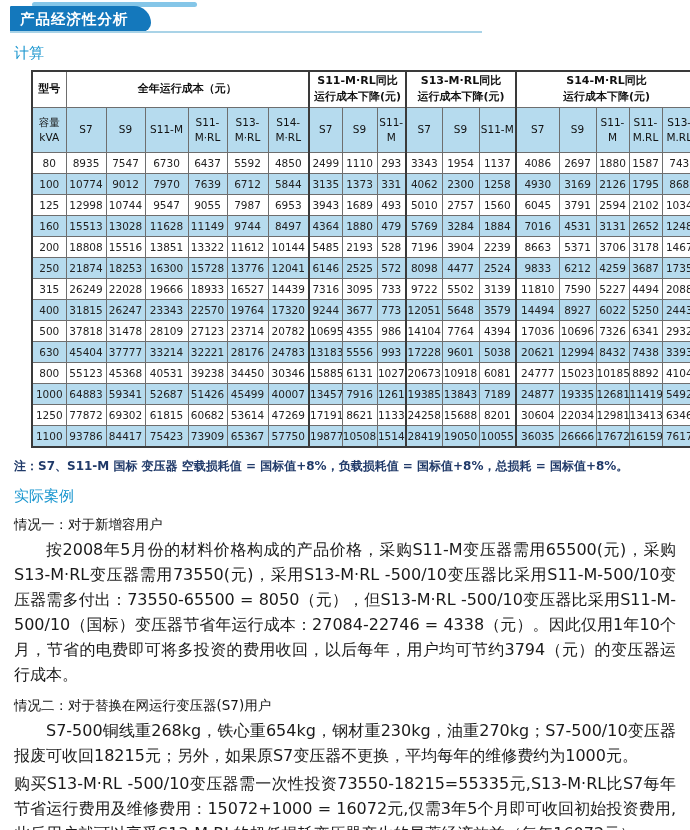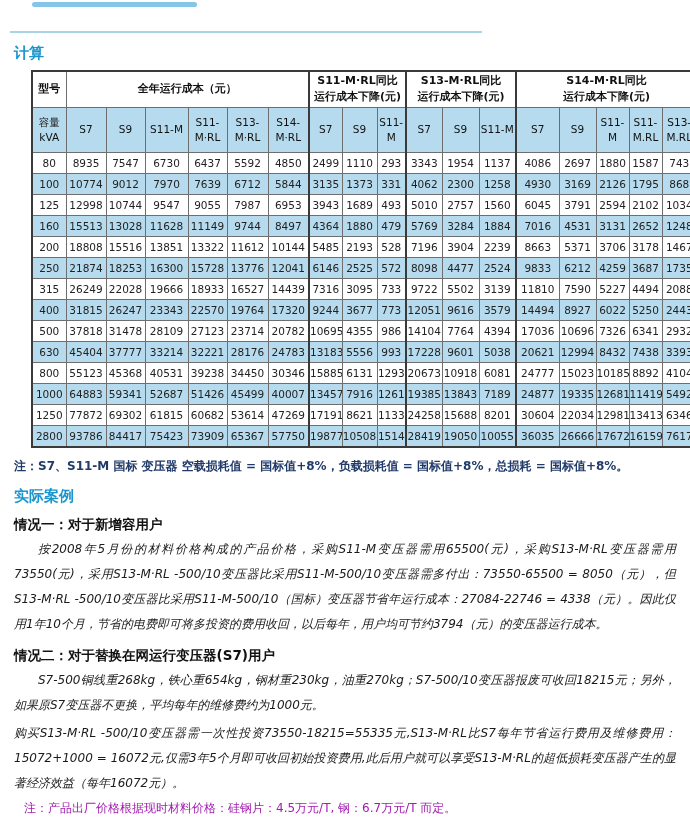--- a/index.html
+++ b/index.html
@@ -15,42 +15,43 @@
     font-family:"DejaVu Sans",sans-serif;color:#1a1a1a;
   }
   .tab-wrap{position:relative;height:36px;}
   .tab-accent{position:absolute;left:32px;top:2px;width:165px;height:5px;background:#85c6e8;border-radius:3px;}
   .tab{
     position:absolute;left:10px;top:6px;height:26px;min-width:120px;
     background:var(--tab-blue);color:#fff;font-size:14.5px;font-weight:bold;
     line-height:26px;padding:0 22px 0 10px;border-radius:2px 30px 16px 2px;letter-spacing:1px;
   }
   .tab-line{position:absolute;left:10px;top:31px;width:472px;height:2px;background:#a9d3e7;}
-  .calc-title{color:var(--section-blue);font-size:15px;font-weight:bold;margin:8px 0 7px 14px;}
+  .calc-title{color:var(--section-blue);font-size:15px;font-weight:normal;margin:8px 0 7px 14px;}
 
   table{border-collapse:collapse;table-layout:fixed;margin-left:31px;width:665px;border:2px solid #3a3a3a;}
   th,td{border:1px solid #6e6e6e;text-align:center;vertical-align:middle;overflow:hidden;padding:0;}
   thead tr.grp th{height:36px;font-size:11px;font-weight:bold;white-space:pre-line;line-height:1.5;background:#fff;color:#111;}
   thead tr.sub th{height:45px;font-size:10.5px;font-weight:normal;white-space:pre-line;line-height:1.35;background:var(--stripe);color:#111;}
   tbody td{height:20px;font-size:10.5px;line-height:20px;color:#222;background:#fff;}
   tbody tr.stripe td{background:var(--stripe);}
   .gs{border-left:2px solid #3a3a3a;}
 
   .note1{color:var(--navy);font-size:12px;margin:10px 4px 0 14px;font-weight:bold;}
-  .section2-title{color:var(--section-blue);font-size:15px;font-weight:bold;margin:12px 0 0 14px;}
-  .case-title{font-size:13.5px;font-weight:bold;margin:10px 0 0 14px;color:#111;}
-  p.body{font-size:12px;line-height:25px;margin:3px 14px 0 14px;text-align:justify;font-style:italic;}
+  .section2-title{color:var(--section-blue);font-size:15px;font-weight:normal;margin:12px 0 0 14px;}
+  .case-title{font-size:13.5px;font-weight:normal;margin:10px 0 0 14px;color:#111;}
+  p.body{font-size:16px;line-height:25px;margin:3px 14px 0 14px;text-align:justify;}
   p.indent{text-indent:2em;}
   .note2{font-size:12px;margin:4px 14px 0 24px;color:#a21caf;}
 </style>
 </head>
 <body>
 
 <div class="tab-wrap">
   <div class="tab-accent"></div>
+  <div class="tab">产品经济性分析</div>
   <div class="tab-line"></div>
 </div>
 
 <div class="calc-title">计算</div>
 
 <table>
   <colgroup>
     <col style="width:34px">
       <col style="width:40px">
       <col style="width:39px">
@@ -256,21 +257,21 @@
         <td>31815</td>
         <td>26247</td>
         <td>23343</td>
         <td>22570</td>
         <td>19764</td>
         <td>17320</td>
         <td class="gs">9244</td>
         <td>3677</td>
         <td>773</td>
         <td class="gs">12051</td>
-        <td>9616</td>
+        <td>5648</td>
         <td>3579</td>
         <td class="gs">14494</td>
         <td>8927</td>
         <td>6022</td>
         <td>5250</td>
         <td>2443</td>
       </tr>
       <tr>
         <td>500</td>
         <td>37818</td>
@@ -314,21 +315,21 @@
       <tr>
         <td>800</td>
         <td>55123</td>
         <td>45368</td>
         <td>40531</td>
         <td>39238</td>
         <td>34450</td>
         <td>30346</td>
         <td class="gs">15885</td>
         <td>6131</td>
-        <td>1293</td>
+        <td>1027</td>
         <td class="gs">20673</td>
         <td>10918</td>
         <td>6081</td>
         <td class="gs">24777</td>
         <td>15023</td>
         <td>10185</td>
         <td>8892</td>
         <td>4104</td>
       </tr>
       <tr class="stripe">
@@ -365,21 +366,21 @@
         <td class="gs">24258</td>
         <td>15688</td>
         <td>8201</td>
         <td class="gs">30604</td>
         <td>22034</td>
         <td>12981</td>
         <td>13413</td>
         <td>6346</td>
       </tr>
       <tr class="stripe">
-        <td>2800</td>
+        <td>1100</td>
         <td>93786</td>
         <td>84417</td>
         <td>75423</td>
         <td>73909</td>
         <td>65367</td>
         <td>57750</td>
         <td class="gs">19877</td>
         <td>10508</td>
         <td>1514</td>
         <td class="gs">28419</td>

